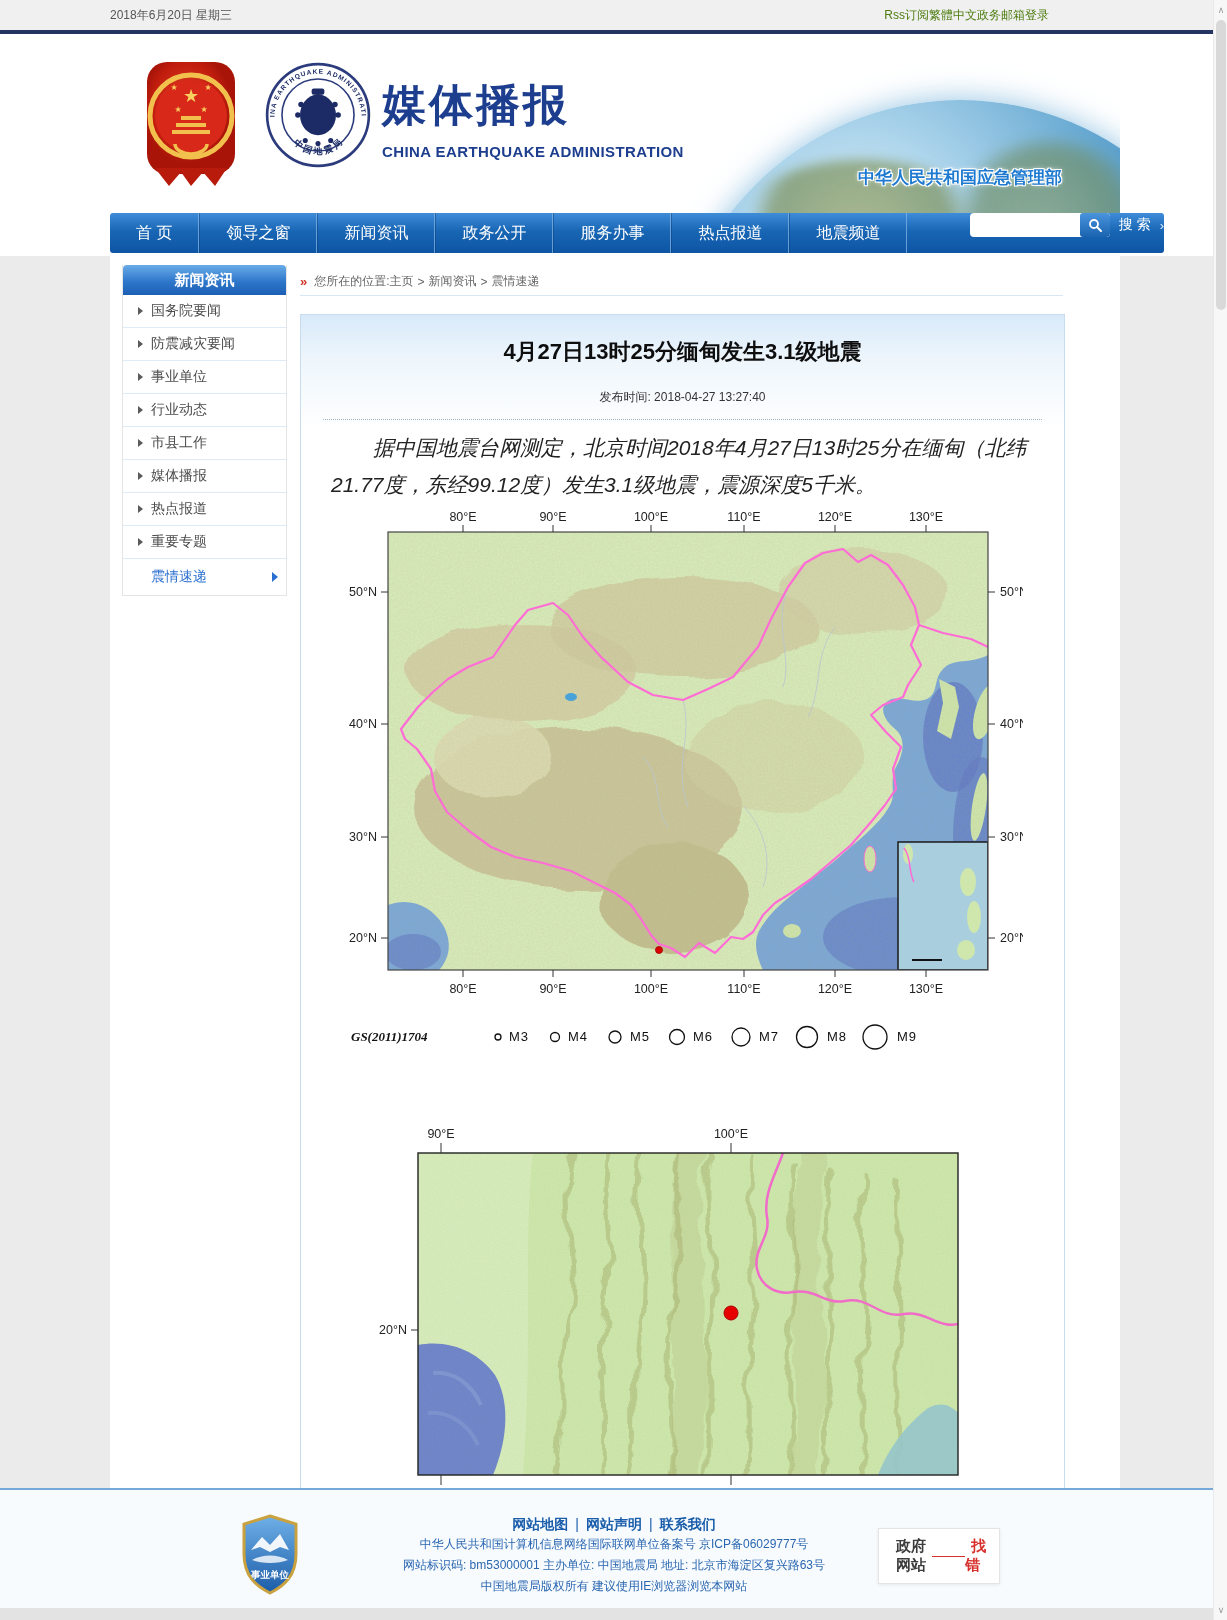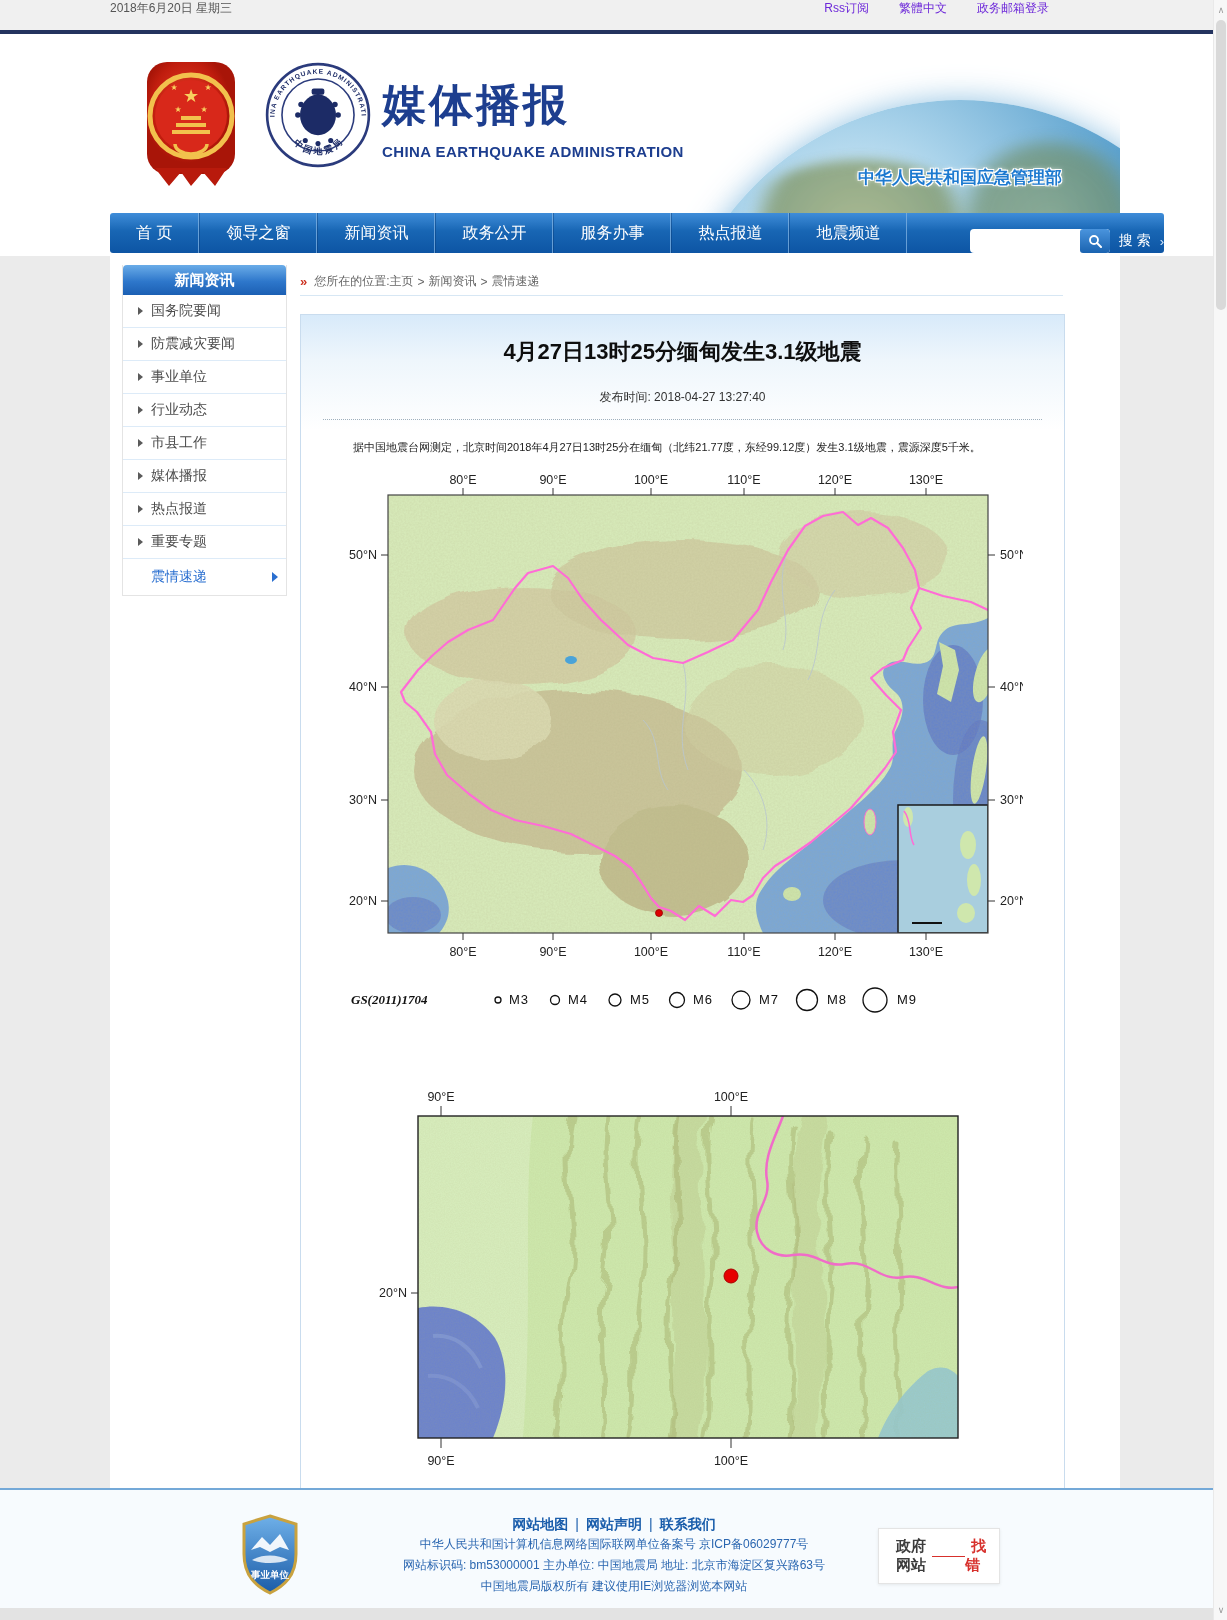--- a/index.html
+++ b/index.html
@@ -1,23 +1,23 @@
 <!DOCTYPE html>
 <html><head>
 <meta charset="utf-8">
 <style>
   * { margin:0; padding:0; box-sizing:border-box; }
   body { background:#d8d8d8; font-family:"Liberation Sans","DejaVu Sans",sans-serif; }
   #page { position:relative; width:1227px; height:1620px; background:#ebebeb; overflow:hidden; margin:0 auto; }
 
   
   .topbar { position:absolute; left:0; top:0; width:1227px; height:30px; background:#f0f0f0;
-            display:flex; align-items:flex-start; justify-content:space-between;
+            display:flex; align-items:center; justify-content:space-between;
             padding:0 178px 0 110px; font-size:12px; color:#555; }
-  .topbar-links { display:flex; gap:30px; color:#6d28d9; }
+  .topbar-links { display:flex; color:#4d7c0f; }
   .topbar-links span { cursor:pointer; }
   .navy-line { position:absolute; left:0; top:30px; width:1227px; height:4px; background:#24335f; }
 
   
   .white-band { position:absolute; left:0; top:34px; width:1227px; height:222px; background:#fff; }
   .header-clip { position:absolute; left:110px; top:34px; width:1010px; height:179px; overflow:hidden; background:#fff; }
   .globe { position:absolute; left:560px; top:66px; width:580px; height:580px; border-radius:50%;
            background:radial-gradient(circle at 32% 26%, #e8f6fc 0%, #a8d2ea 22%, #5ea3cf 48%, #2a74ae 72%, #175a90 100%);
            box-shadow:0 0 30px rgba(120,180,220,.8); overflow:hidden; }
   .globe .land1 { position:absolute; left:60px; top:60px; width:260px; height:150px; border-radius:50%;
@@ -26,21 +26,21 @@
                   background:radial-gradient(circle,#8aa070 0%, #6f8c62 55%, transparent 75%); filter:blur(7px); opacity:.65; }
   .ministry { position:absolute; right:58px; top:132px; font-size:17px; font-weight:bold; color:#1d7ad0;
               text-shadow:-1px -1px 0 #fff, 1px -1px 0 #fff, -1px 1px 0 #fff, 1px 1px 0 #fff, 0 0 5px #fff; }
   .emblem { position:absolute; left:35px; top:26px; }
   .seal { position:absolute; left:155px; top:28px; }
   .org-titles { position:absolute; left:272px; top:42px; color:#1d3e8f; }
   .org-cn { font-size:44px; font-weight:bold; letter-spacing:3px; }
   .org-en { font-size:15px; font-weight:bold; letter-spacing:.4px; margin-top:8px; }
 
   
-  .navbar { position:absolute; left:110px; top:213px; width:1054px; height:40px; display:flex; align-items:flex-end;
+  .navbar { position:absolute; left:110px; top:213px; width:1054px; height:40px; display:flex; align-items:flex-start;
             background:linear-gradient(180deg,#3f8dd9 0%,#1866b4 45%,#0d55a4 100%); border-radius:3px; }
   .nav-item { height:40px; line-height:40px; padding:0 26px; color:#fff; font-size:16px; cursor:pointer;
               border-right:1px solid rgba(130,180,228,.75); border-left:1px solid rgba(8,58,118,.45); white-space:nowrap; }
   .nav-item:first-child { border-left:none; }
   .search { margin-left:auto; display:flex; align-items:center; gap:9px; padding-right:0; }
   .search-box { display:flex; align-items:center; width:140px; height:24px; background:#fff; border-radius:4px; overflow:hidden; }
   .search-input { flex:1; min-width:0; height:20px; border:none; outline:none; background:transparent; padding:0 6px; font-size:12px; }
   .search-btn { width:30px; height:24px; border:none; cursor:pointer; display:flex; align-items:center; justify-content:center;
                 background:linear-gradient(#4a94dd,#1a63b0); border-radius:3px; }
   .search-label { color:#fff; font-size:14px; cursor:pointer; }
@@ -63,21 +63,21 @@
                 font-size:12px; color:#666; border-bottom:1px solid #d7e7f4; }
   .bc-marker { color:#cc3322; font-weight:bold; margin-right:7px; font-size:13px; }
   .bc-link { cursor:pointer; }
   .bc-sep { margin:0 4px; }
 
   .article { position:absolute; left:190px; top:61px; width:765px; height:1512px; border:1px solid #c9dcee;
              background:linear-gradient(180deg,#d8eafa 0px,#eef6fc 45px,#ffffff 115px); }
   .a-title { margin-top:22px; text-align:center; font-size:22px; font-weight:bold; color:#0e0e0e; }
   .a-pub { margin-top:22px; text-align:center; font-size:12px; color:#333; }
   .a-dot { margin:13px 22px 0; border-bottom:1px dotted #9fb0bd; height:1px; }
-  .a-para { margin:9px 30px 0; font-size:11px; line-height:37px; color:#222; text-indent:2em; }
+  .a-para { margin:9px 30px 0; font-size:21px; line-height:37px; color:#222; text-indent:2em;font-style:italic; }
   .map1 { display:block; margin:4px auto 0; }
   .map2 { display:block; margin:46px auto 0; }
   .ax { font-size:12.5px; fill:#222; font-family:"Liberation Sans","DejaVu Sans",sans-serif; }
   .gs { font-size:13px; font-weight:bold; font-style:italic; fill:#111; font-family:"Liberation Serif","DejaVu Serif",serif; }
   .lg { font-size:13px; fill:#111; letter-spacing:1px; }
 
   
   .footer-line { position:absolute; left:0; top:1488px; width:1227px; height:2px; background:#74a9d8; }
   .footer { position:absolute; left:0; top:1490px; width:1227px; height:118px; background:#f7fbfe; }
   .shield { position:absolute; left:238px; top:24px; cursor:pointer; }

